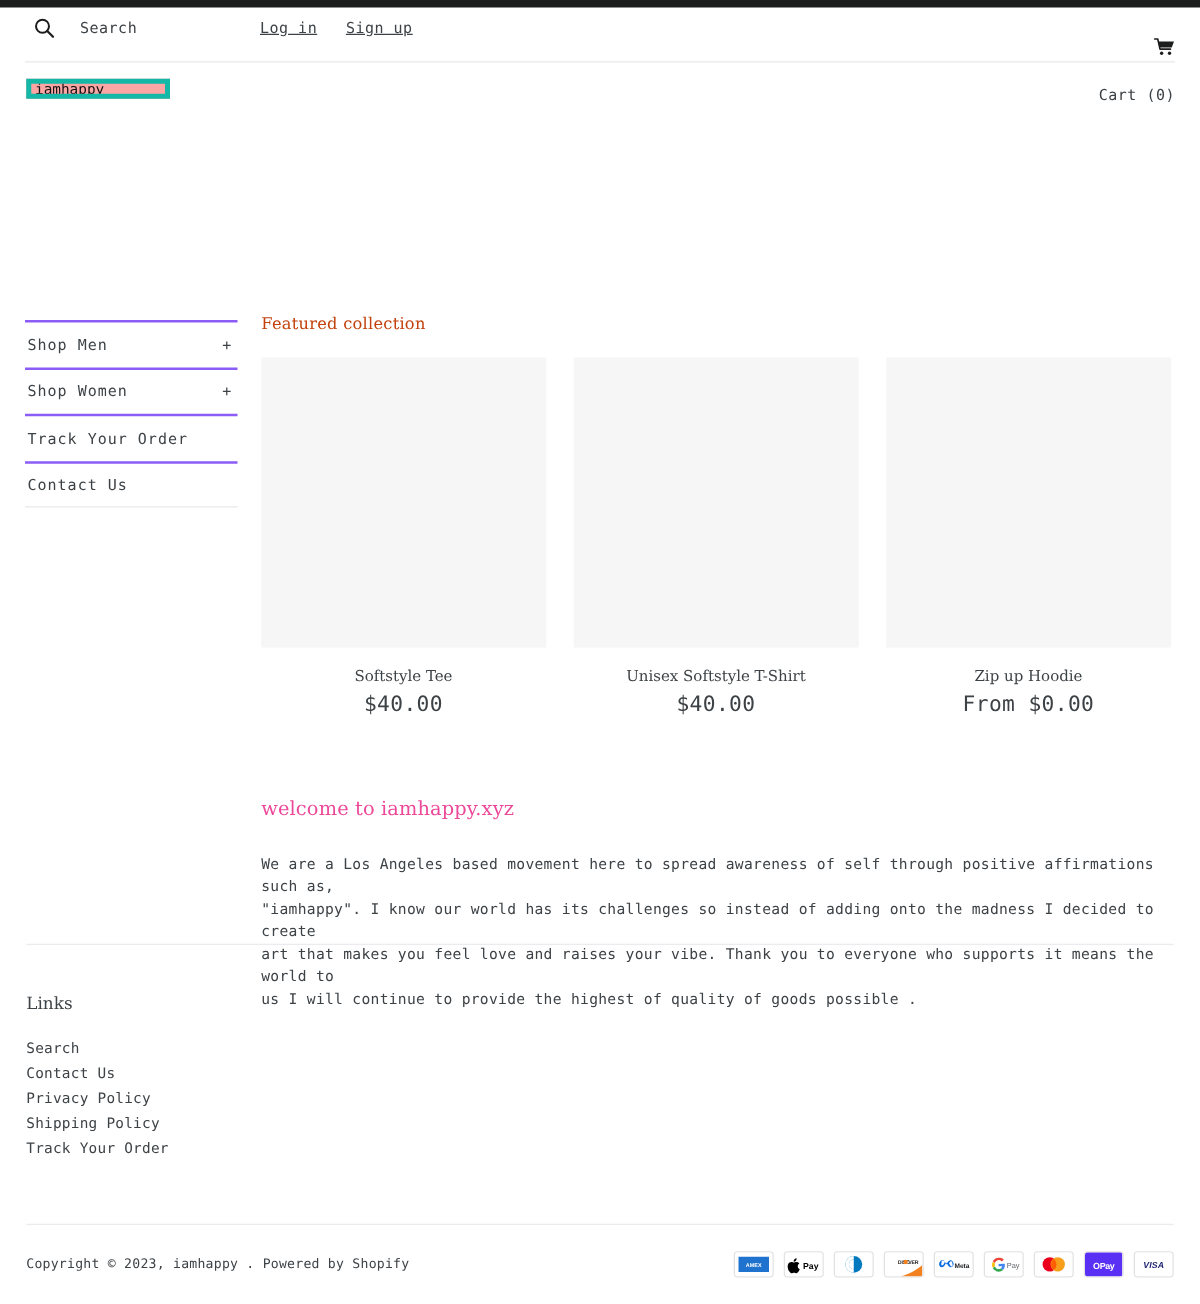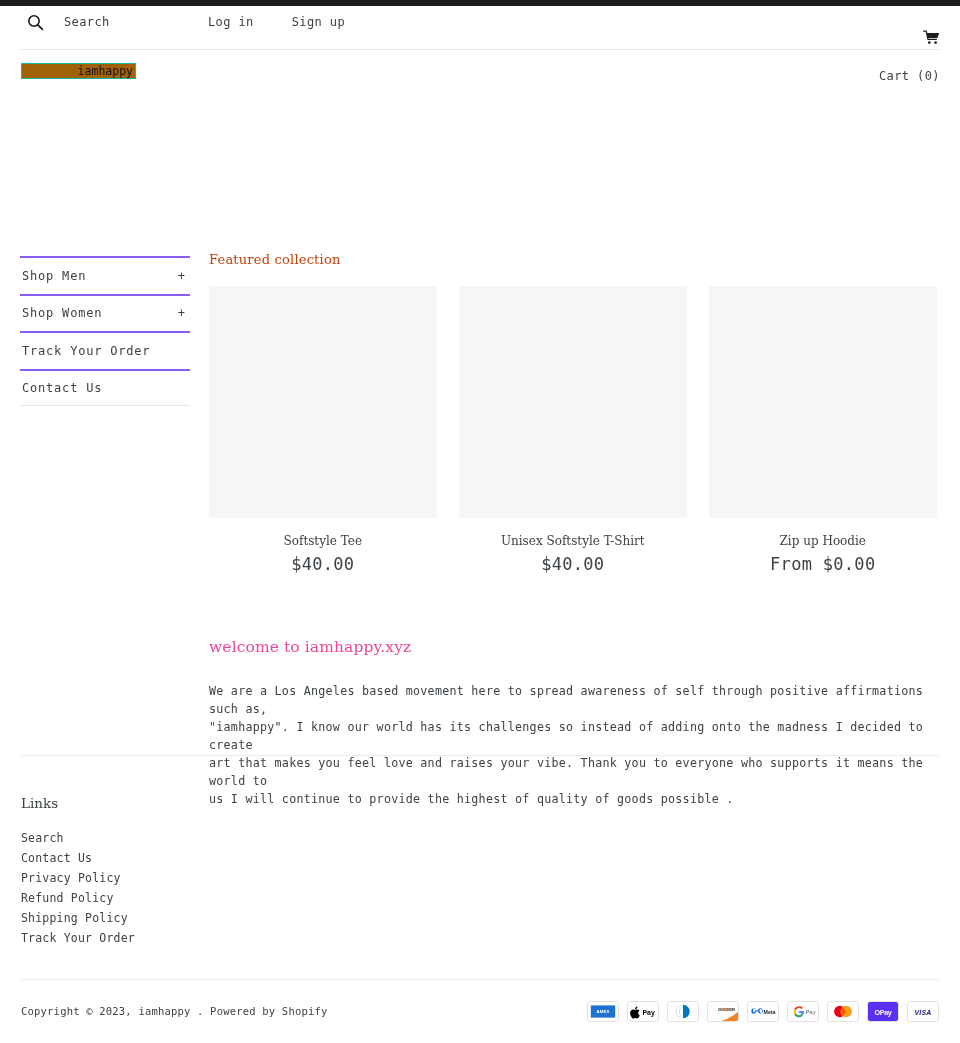--- a/index.html
+++ b/index.html
@@ -35,22 +35,23 @@
     width: 26px; height: 26px; display: flex; align-items: center; justify-content: center;
     background: none; border: none; padding: 0; cursor: pointer;
   }
   .search-icon-btn svg { display:block; }
   .hdr-search-label {
     font-size: 12px; letter-spacing: 0.4px; color: #3d4246;
     margin-left: 16px; line-height: 26px;
   }
   .hdr-auth {
     position: absolute; left: 188px; top: 3px;
-    display: flex; align-items: center; gap: 38px;
+    display: flex; align-items: center; gap: 23px;
     line-height: 26px;
+    text-decoration: underline;
   }
   .hdr-auth a {
     font-size: 12px; letter-spacing: 0.4px; color: #3d4246; text-decoration: none;
   }
   .hdr-cart {
     position: absolute; right: 0px; top: 21px;
     display: flex; align-items: flex-end; gap: 10px; line-height: 26px; flex-direction: column;
   }
   .cart-glyph { display:block; }
   .hdr-cart-label { font-size: 12px; letter-spacing: 0.4px; color: #3d4246; }
@@ -58,24 +59,23 @@
     position: absolute; top: 43px; left: 20px; width: 920px; height: 1px;
     background: #e8e9eb;
   }
 
   
   .title-field {
     position: absolute; top: 63px; left: 21px;
     width: 115px; height: 16px;
     font-family: "DejaVu Sans Mono", monospace;
     font-size: 11.5px; color: #111;
-    border: 1px solid #14b8a6; background: #a16207;
+    border: 4px solid #14b8a6; background: #fca5a5;
     padding: 0 2px 0 3px;
     line-height: 14px;
-    text-align: right;
   }
 
   
   .nav-col {
     position: absolute; left: 20px; top: 256px; width: 170px;
   }
   .nav-item {
     position: relative;
     border-top: 2px solid #8b5cf6;
     height: 37.5px;
@@ -279,21 +279,20 @@
   </main>
 
   <div class="footer-rule"></div>
 
   <footer class="footer">
     <h4 class="footer-heading">Links</h4>
     <ul class="footer-links">
       <li><a href="#">Search</a></li>
       <li><a href="#">Contact Us</a></li>
       <li><a href="#">Privacy Policy</a></li>
-      <li><a href="#">Refund Policy</a></li>
       <li><a href="#">Shipping Policy</a></li>
       <li><a href="#">Track Your Order</a></li>
     </ul>
   </footer>
 
   <div class="footer-bottom-rule"></div>
 
   <div class="footer-bottom">
     <div class="copyright">Copyright © 2023, iamhappy . Powered by Shopify</div>
 

